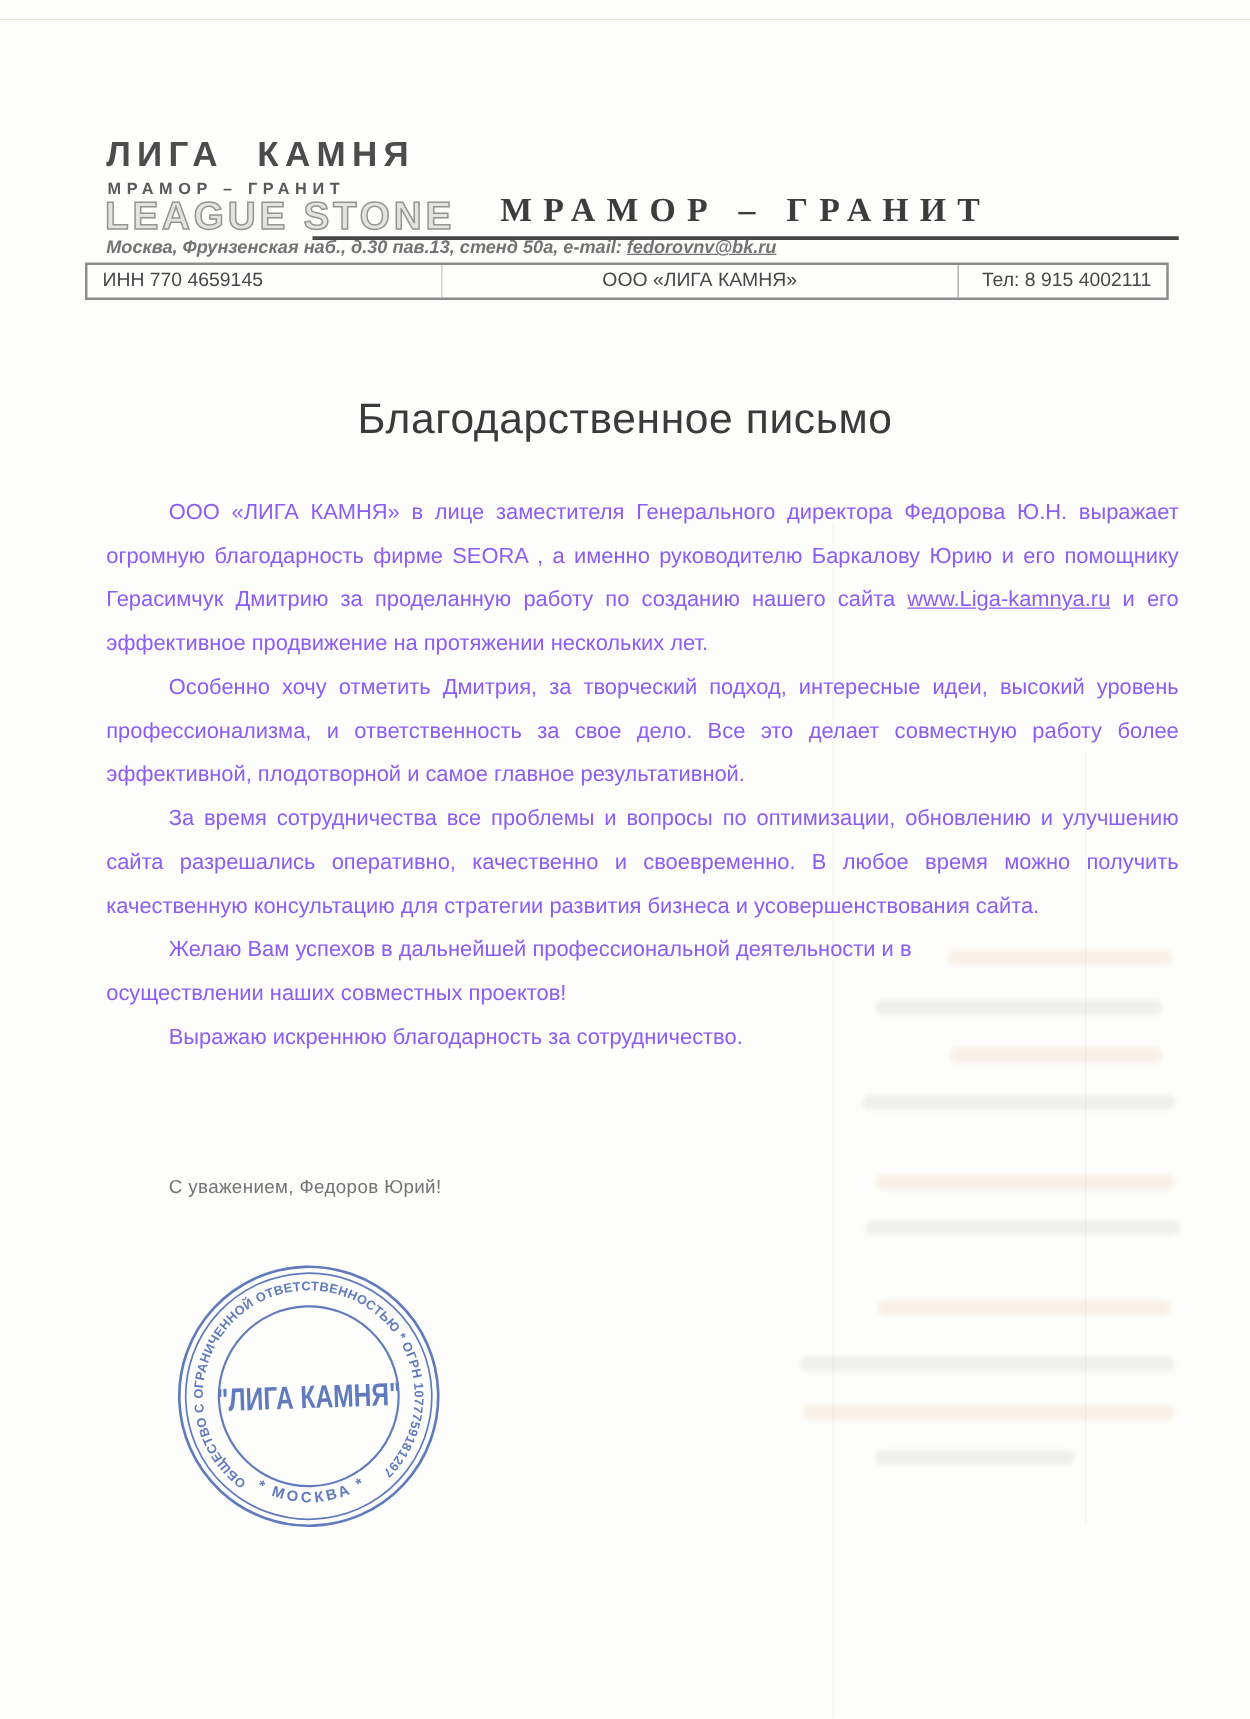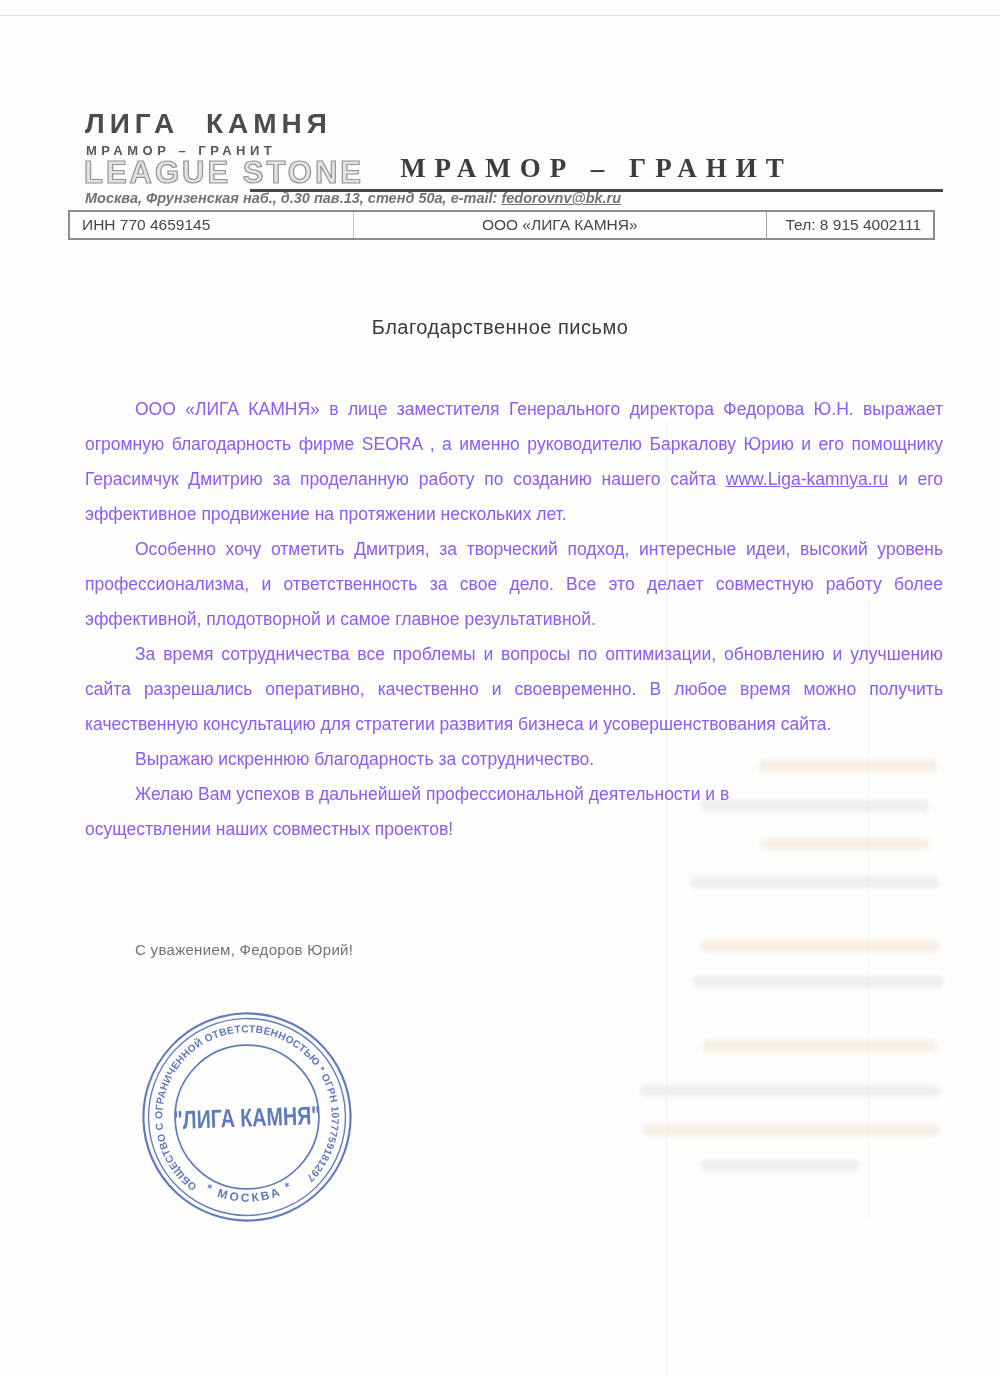--- a/index.html
+++ b/index.html
@@ -51,21 +51,21 @@
     font-size:15.5px;color:#474747;background:rgba(255,255,255,.4);
   }
   .info-cell{padding:4px 12px;white-space:nowrap;}
   .cell-inn{flex:0 0 30%;text-align:left;border-right:1px solid #c4c4c4;}
   .cell-company{flex:1;text-align:center;}
   .cell-phone{flex:0 0 16.5%;text-align:right;border-left:1px solid #a3a3a3;}
 
   
   .title{
     position:absolute;left:0;width:100%;top:316px;
-    text-align:center;font-size:20px;color:#3a3a3a;letter-spacing:.5px;
+    text-align:center;font-size:34px;color:#3a3a3a;letter-spacing:.5px;
   }
   .body-text{
     position:absolute;left:85px;right:57px;top:392px;
     font-size:17.5px;line-height:35px;color:#8b5cf6;
   }
   .body-text p{margin:0;text-indent:50px;}
   .body-text p.j{text-align:justify;}
   .body-text p.nj{text-align:left;}
   .blk{display:block;}
   .noind{text-indent:0;}
@@ -112,25 +112,25 @@
     <div class="info-cell cell-company">ООО «ЛИГА КАМНЯ»</div>
     <div class="info-cell cell-phone">Тел: 8 915 4002111</div>
   </div>
 
   <div class="title">Благодарственное письмо</div>
 
   <div class="body-text">
     <p class="j"><span>ООО «ЛИГА КАМНЯ» в лице заместителя Генерального директора Федорова Ю.Н. выражает огромную благодарность фирме SEORA , а именно руководителю Баркалову Юрию и его помощнику Герасимчук Дмитрию за проделанную работу по созданию нашего сайта </span><span class="site-link">www.Liga-kamnya.ru</span><span> и его эффективное продвижение на протяжении нескольких лет.</span></p>
     <p class="j">Особенно хочу отметить Дмитрия, за творческий подход, интересные идеи, высокий уровень профессионализма, и ответственность за свое дело. Все это делает совместную работу более эффективной, плодотворной и самое главное результативной.</p>
     <p class="j">За время сотрудничества все проблемы и вопросы по оптимизации, обновлению и улучшению сайта разрешались оперативно, качественно и своевременно. В любое время можно получить качественную консультацию для стратегии развития бизнеса и усовершенствования сайта.</p>
-    <p class="nj">Выражаю искреннюю благодарность за сотрудничество.</p>
     <p class="nj">
         <span class="blk">Желаю Вам успехов в дальнейшей профессиональной деятельности и в</span>
         <span class="blk noind">осуществлении наших совместных проектов!</span>
       </p>
+    <p class="nj">Выражаю искреннюю благодарность за сотрудничество.</p>
   </div>
 
   <div class="signature">С уважением, Федоров Юрий!</div>
 
   <svg class="stamp" viewBox="0 0 250 250">
     <circle cx="125" cy="125" r="121" fill="none" stroke-width="2.5" stroke="#4a68b5"></circle>
     <circle cx="125" cy="125" r="115" fill="none" stroke-width="1.6" stroke="#4a68b5"></circle>
     <circle cx="125" cy="125" r="84" fill="none" stroke-width="2" stroke="#4a68b5"></circle>
     <path id="stamp-ring-path" d="M 64,203 A 99,99 0 1 1 186,203" fill="none" stroke="none"></path>
     <path id="stamp-bottom-path" d="M 72.5,209 A 99,99 0 0 0 177.5,209" fill="none" stroke="none"></path>

